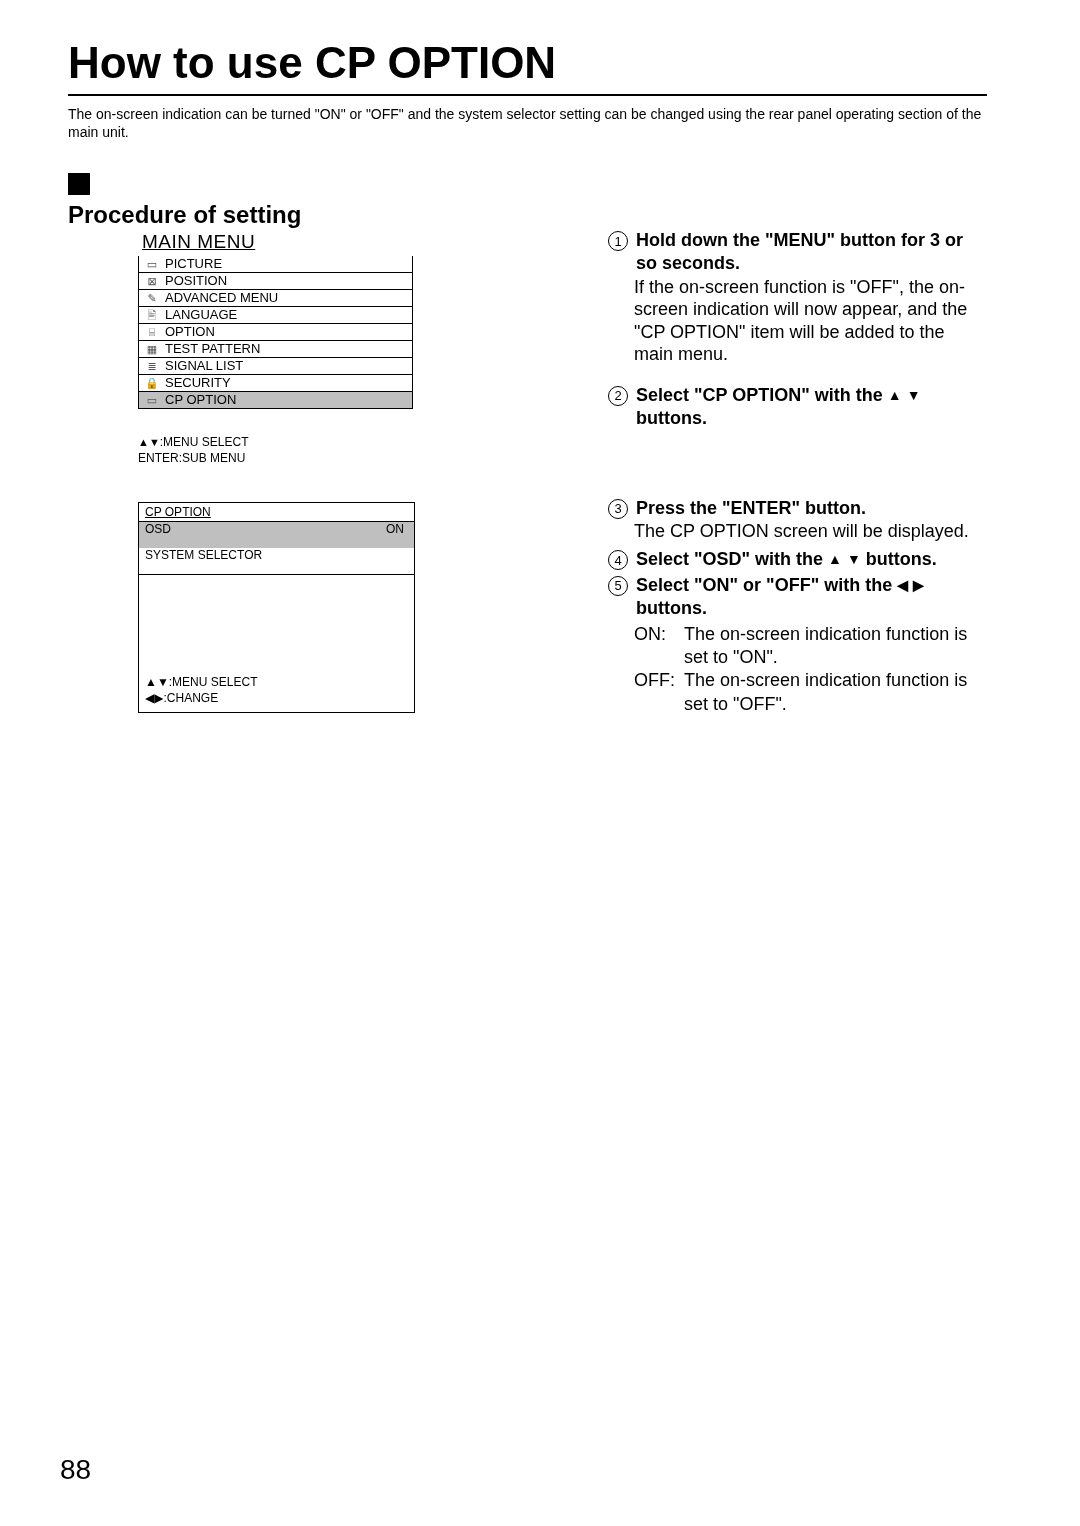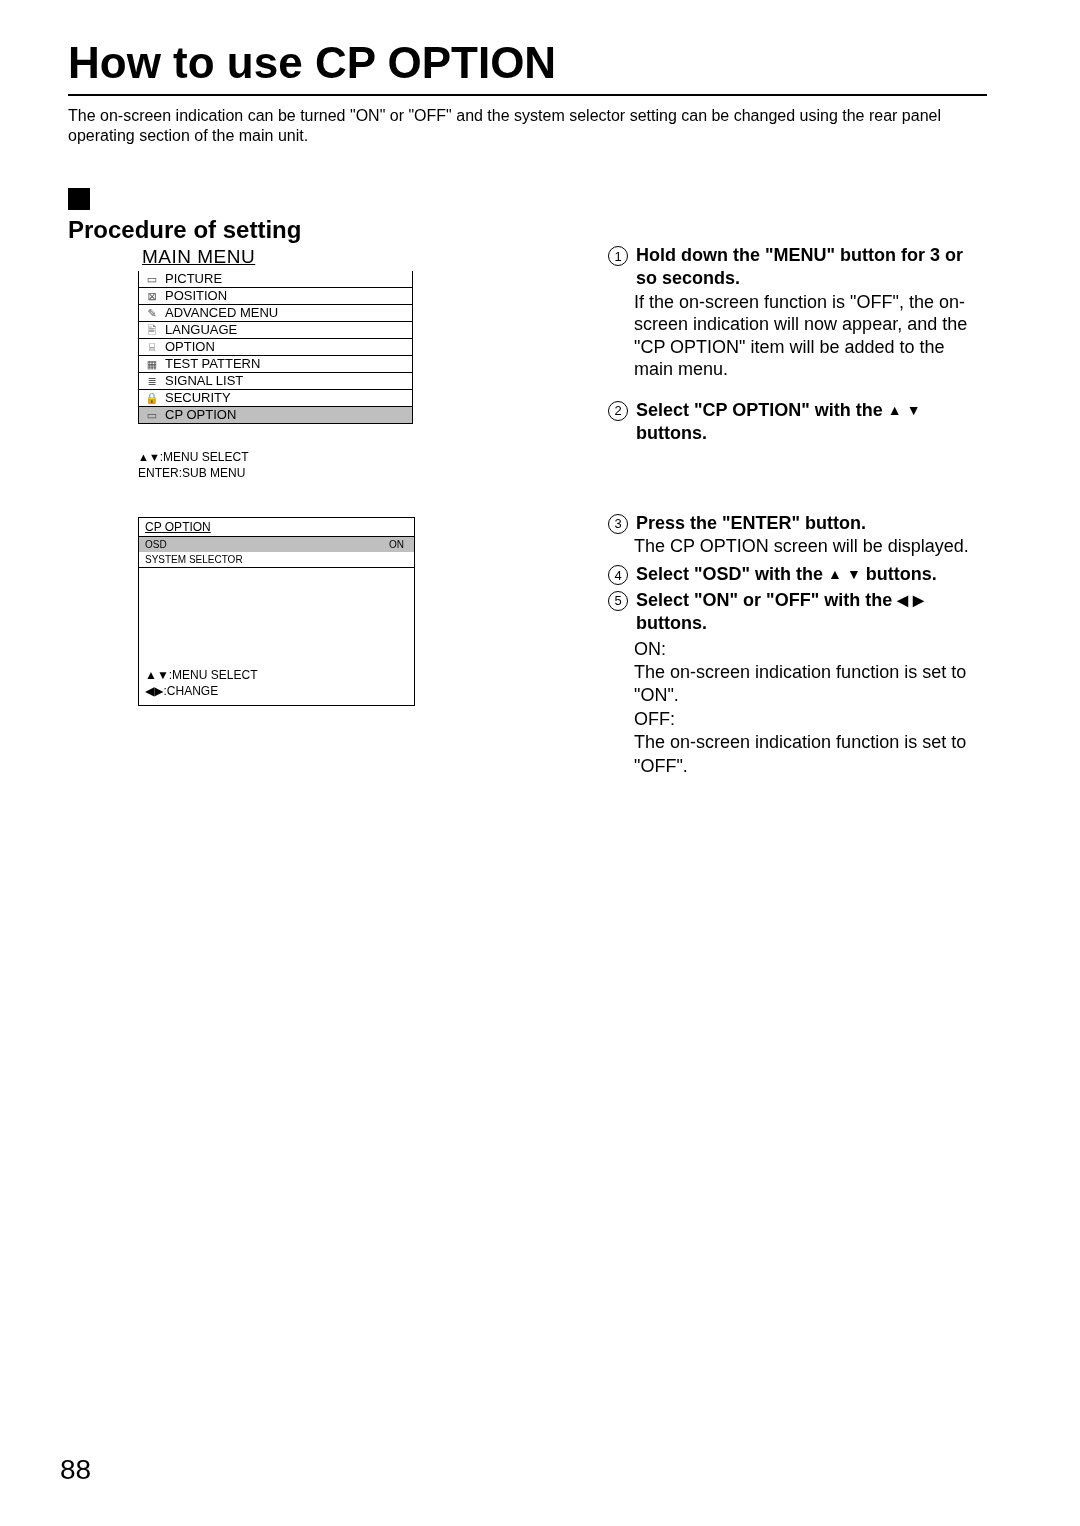--- a/index.html
+++ b/index.html
@@ -19,23 +19,23 @@
     box-sizing: border-box;
   }
   .title {
     font-size: 44px;
     font-weight: bold;
     border-bottom: 2px solid #000;
     padding-bottom: 6px;
     margin-bottom: 10px;
   }
   .intro {
-    font-size: 16px;
+    font-size: 14px;
     line-height: 1.25;
-    margin-bottom: 42px;
+    margin-bottom: 32px;
   }
   .section-header {
     font-size: 30px;
     font-weight: bold;
     display: flex;
     align-items: center;
     gap: 10px;
     margin-bottom: 6px;
   }
   .section-header .sq {
@@ -118,22 +118,22 @@
     text-decoration: underline;
   }
   .cp-option-area {
     border-top: 1px solid #000;
     border-bottom: 1px solid #000;
   }
   .cp-option-row {
     display: flex;
     justify-content: space-between;
     padding: 0 10px 0 6px;
-    font-size: 10px;
-    height: 15px;
+    font-size: 12px;
+    height: 26px;
     line-height: 15px;
     gap: 28px;
   }
   .cp-option-row.highlight {
     background: #bfbfbf;
   }
   .cp-spacer {
     height: 96px;
   }
   .cp-hints {
@@ -177,21 +177,20 @@
     font-size: 14px;
     vertical-align: 1px;
   }
   .onoff-list {
     margin-left: 26px;
     font-weight: normal;
   }
   .onoff-row {
     display: flex;
     line-height: 1.3;
-    flex-direction: column;
   }
   .onoff-label {
     width: 50px;
     flex-shrink: 0;
   }
 
   .page-number {
     position: absolute;
     left: 60px;
     bottom: 40px;

